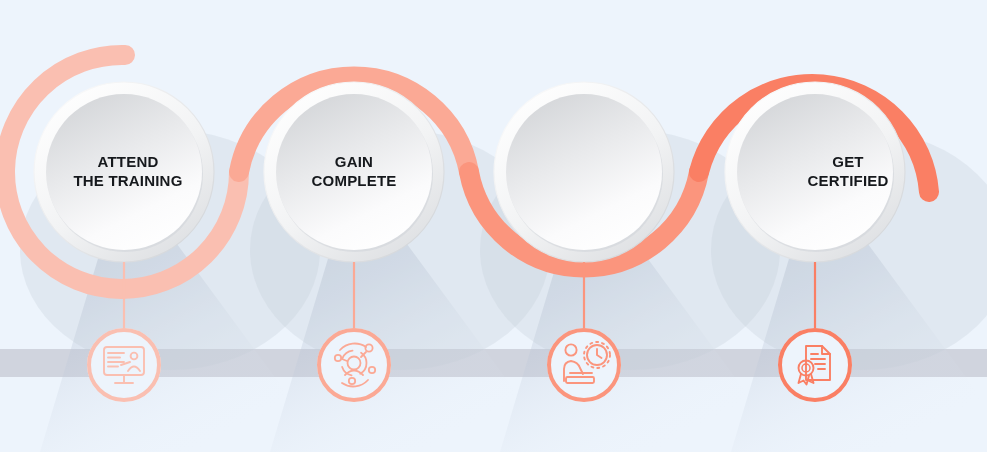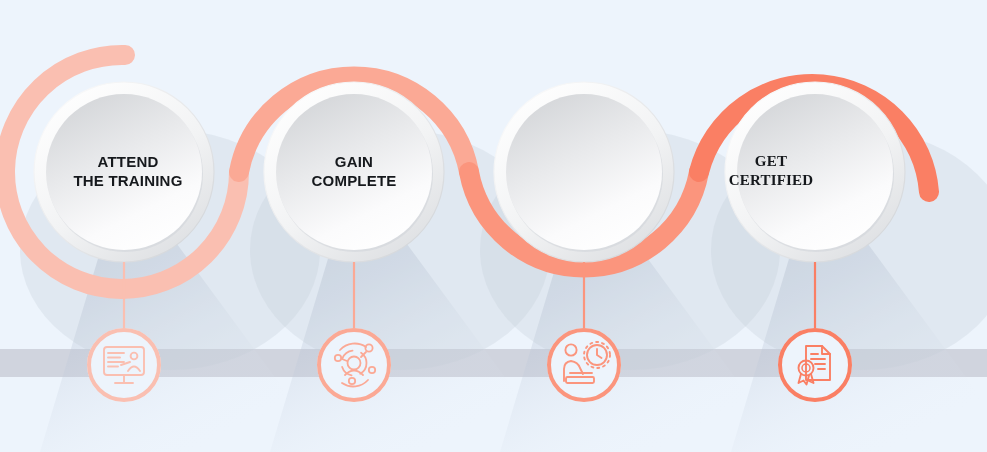--- a/index.html
+++ b/index.html
@@ -42,21 +42,21 @@
     font-size: 15px;
     line-height: 19px;
     letter-spacing: 0.2px;
     color: #15181c;
     white-space: pre-line;
     pointer-events: none;
   }
   .step-label.l0 { left: 33px;  top: 152px; }
   .step-label.l1 { left: 259px; top: 152px; }
   .step-label.l2 { left: 488px; top: 152px; }
-  .step-label.l3 { left: 676px; top: 152px; font-family: Liberation Serif, serif; }
+  .step-label.l3 { left: 753px; top: 152px; }
 </style>
 </head>
 <body>
 
 <div id="infographic">
 
   <div id="ground-band"></div>
 
   <svg class="layer" viewBox="0 0 987 452" width="987" height="452" aria-hidden="true">
     <defs>

